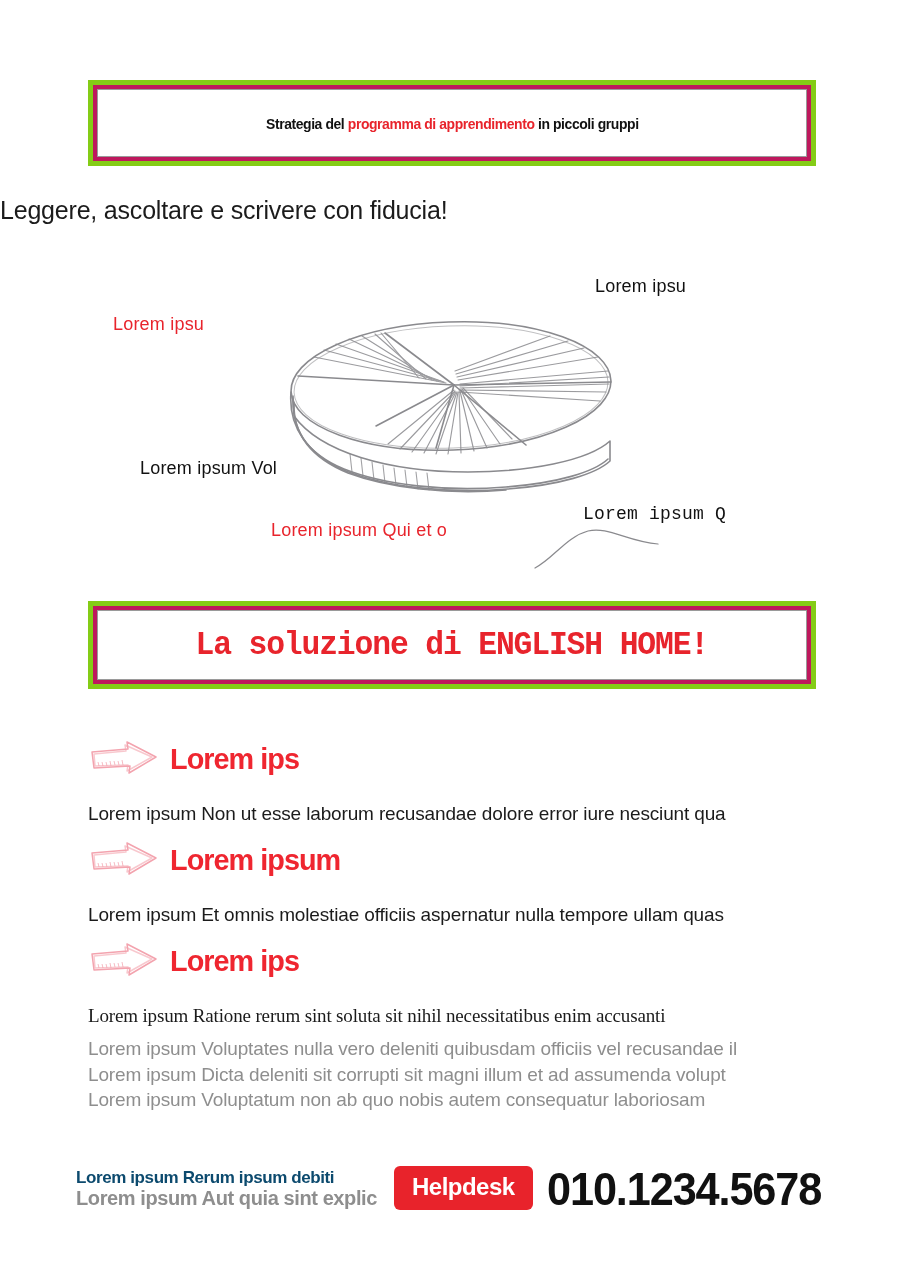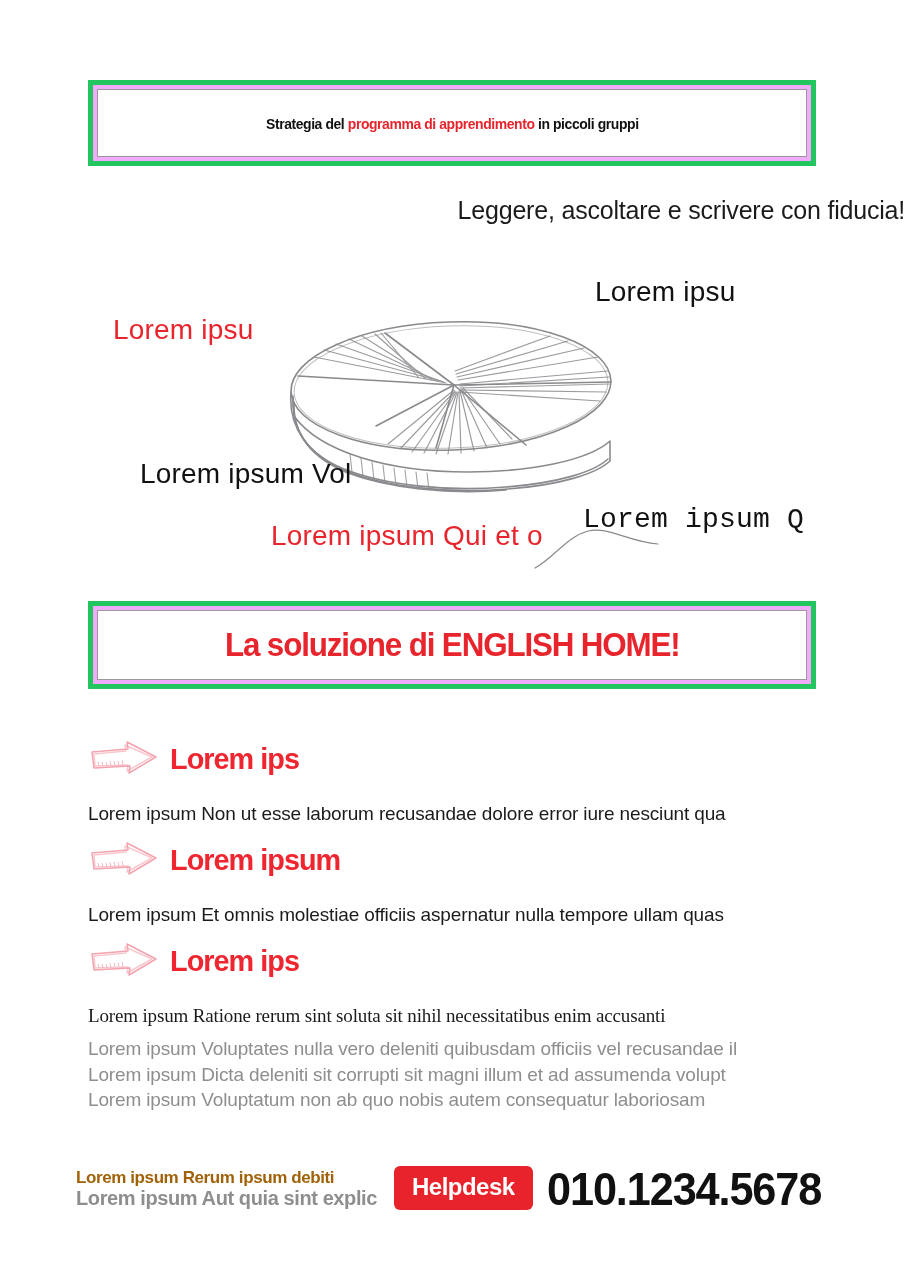--- a/index.html
+++ b/index.html
@@ -18,22 +18,22 @@
 
   .page {
     position: absolute;
     inset: 0;
     background: #ffffff;
   }
 
   
   .banner-outer {
     position: absolute;
-    background: #f0abfc;
-    border: 5px solid #22c55e;
+    background: #be185d;
+    border: 5px solid #84cc16;
     box-sizing: border-box;
     padding: 4px;
   }
   .banner-inner {
     width: 100%;
     height: 100%;
     box-sizing: border-box;
     border: 1px solid #9a9a9a;
     display: flex;
     align-items: center;
@@ -45,20 +45,21 @@
     left: 88px;
     top: 80px;
     width: 728px;
     height: 86px;
   }
   #banner-mid {
     left: 88px;
     top: 601px;
     width: 728px;
     height: 88px;
+    font-family: Liberation Mono, monospace;
   }
 
   .banner-title {
     font-size: 15px;
     font-weight: bold;
     letter-spacing: -0.45px;
     color: #111111;
     white-space: nowrap;
     transform: scaleX(0.93);
   }
@@ -72,39 +73,39 @@
     white-space: nowrap;
     transform: scaleX(0.95);
   }
 
   
   #subtitle {
     position: absolute;
     left: 0;
     right: 0;
     top: 196px;
-    text-align: right;
+    text-align: left;
     font-size: 25px;
     color: #1b1b1b;
     letter-spacing: -0.2px;
   }
 
   
   #chart-block {
     position: absolute;
     left: 88px;
     top: 256px;
     width: 740px;
     height: 320px;
   }
   #chart-svg { display: block; }
 
   .chart-label {
     position: absolute;
-    font-size: 28px;
+    font-size: 18px;
     letter-spacing: 0.2px;
     white-space: nowrap;
     color: #111111;
   }
   .chart-label.red { color: #e8242c; }
 
   
   .bullet-row {
     position: absolute;
     left: 88px;
@@ -151,21 +152,21 @@
     top: 1158px;
     width: 760px;
     height: 60px;
     display: flex;
     align-items: center;
   }
   #footer-text { width: 310px; }
   #footer-line-1 {
     font-size: 17px;
     font-weight: bold;
-    color: #a16207;
+    color: #0c4a6e;
     letter-spacing: -0.4px;
     white-space: nowrap;
     line-height: 21px;
   }
   #footer-line-2 {
     font-size: 20px;
     font-weight: bold;
     color: #8e8e8e;
     letter-spacing: -0.4px;
     white-space: nowrap;

